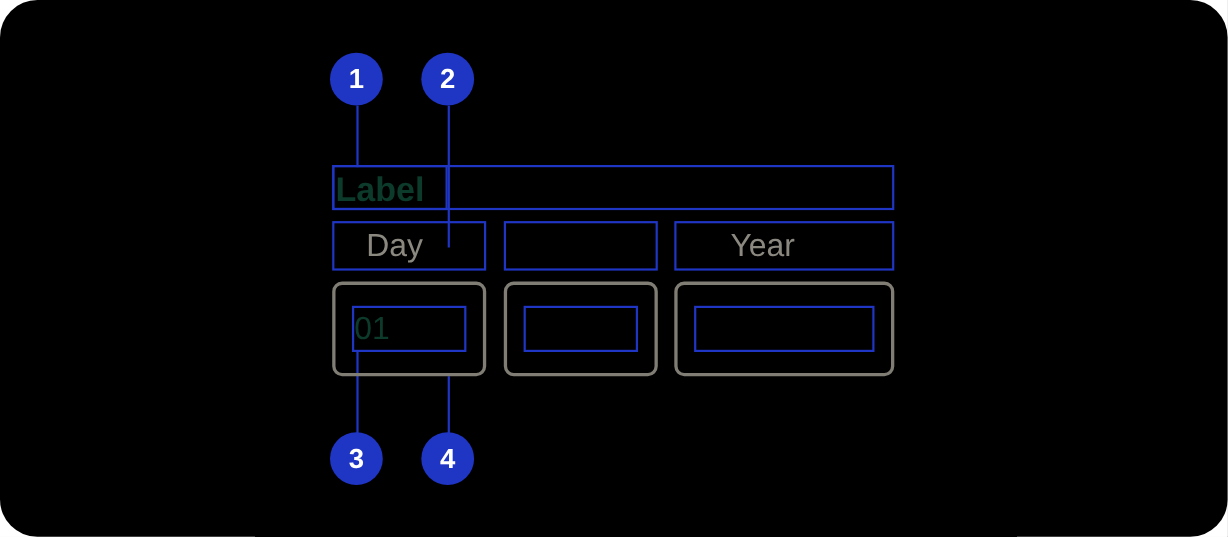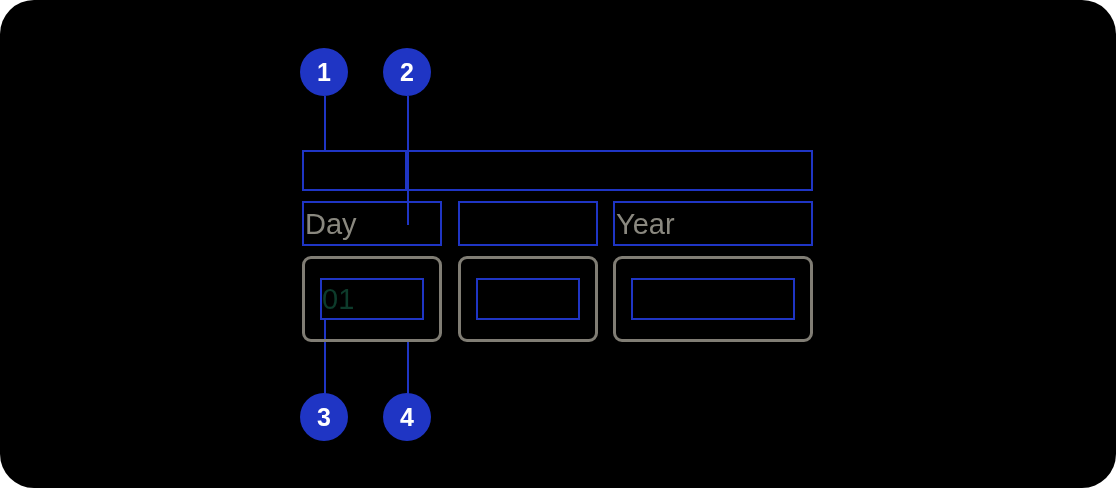--- a/index.html
+++ b/index.html
@@ -79,20 +79,21 @@
     line-height: 1;
     white-space: nowrap;
   }
   .legend-text {
     position: absolute;
     color: #8a887f;
     font-weight: normal;
     font-size: 29px;
     line-height: 1;
     white-space: nowrap;
+    padding-left: 28px;
   }
   .value-text {
     position: absolute;
     color: #0d3b2b;
     font-weight: normal;
     font-size: 29px;
     line-height: 1;
     white-space: nowrap;
   }
 </style>
@@ -110,34 +111,35 @@
 
   <div class="marker" style="left:300px; top:48px;">1</div>
   <div class="marker" style="left:383px; top:48px;">2</div>
   <div class="marker" style="left:300px; top:393px;">3</div>
   <div class="marker" style="left:383px; top:393px;">4</div>
 
   <div class="bluebox" style="left:302px; top:150px; width:511px; height:41px;"></div>
 
   <div class="bluebox" style="left:302px; top:150px; width:105px; height:41px;"></div>
 
+  <div class="label-text" style="left:305px; top:157px;">Label</div>
 
   <div class="bluebox" style="left:302px; top:201px; width:140px; height:45px;"></div>
   <div class="legend-text" style="left:305px; top:210px;">Day</div>
 
   <div class="shell" style="left:302px; top:256px; width:140px; height:86px;"></div>
   <div class="bluebox" style="left:320px; top:278px; width:104px; height:42px;"></div>
   <div class="value-text" style="left:322px; top:285px;">01</div>
 
   <div class="bluebox" style="left:458px; top:201px; width:140px; height:45px;"></div>
 
   <div class="shell" style="left:458px; top:256px; width:140px; height:86px;"></div>
   <div class="bluebox" style="left:476px; top:278px; width:104px; height:42px;"></div>
   <div class="value-text" style="left:478px; top:285px;"></div>
 
   <div class="bluebox" style="left:613px; top:201px; width:200px; height:45px;"></div>
-  <div class="legend-text" style="left:616px; top:210px;">Year</div>
+  <div class="legend-text" style="left:636px; top:210px;">Year</div>
 
   <div class="shell" style="left:613px; top:256px; width:200px; height:86px;"></div>
   <div class="bluebox" style="left:631px; top:278px; width:164px; height:42px;"></div>
   <div class="value-text" style="left:633px; top:285px;"></div>
 
 </div>
 
 </body></html>

